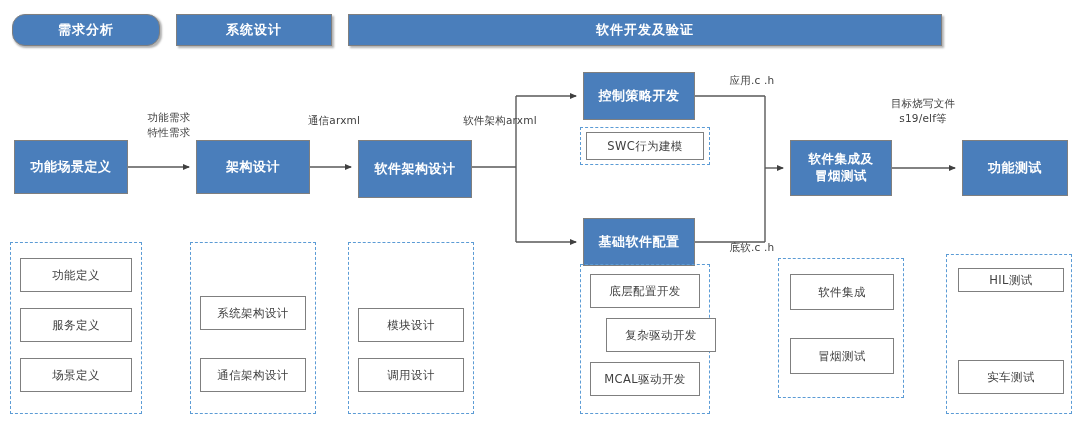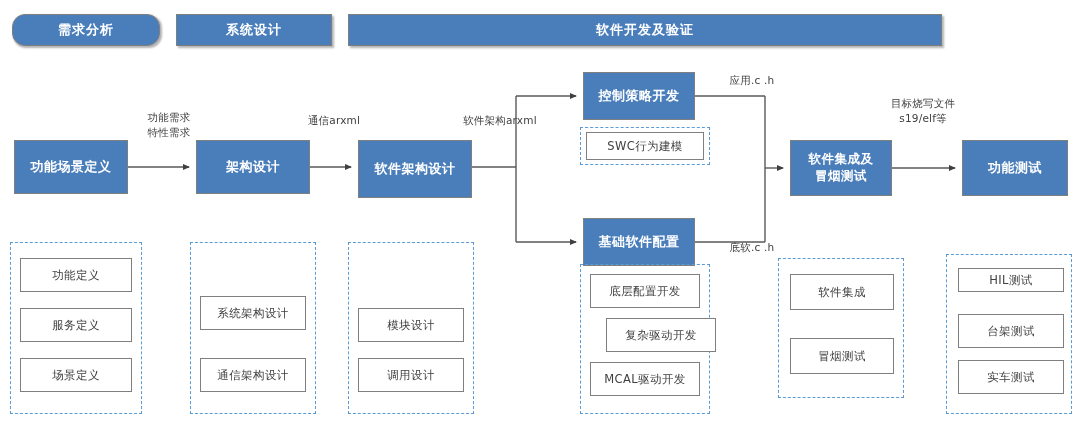--- a/index.html
+++ b/index.html
@@ -135,16 +135,15 @@
   <div class="item" style="left:590px;top:274px;width:110px;height:34px;">底层配置开发</div>
   <div class="item" style="left:590px;top:318px;width:110px;height:34px;margin-left:16px;">复杂驱动开发</div>
   <div class="item" style="left:590px;top:362px;width:110px;height:34px;">MCAL驱动开发</div>
 
   <div class="group" style="left:778px;top:258px;width:126px;height:140px;"></div>
   <div class="item" style="left:790px;top:274px;width:104px;height:36px;">软件集成</div>
   <div class="item" style="left:790px;top:338px;width:104px;height:36px;">冒烟测试</div>
 
   <div class="group" style="left:946px;top:254px;width:126px;height:160px;"></div>
   <div class="item" style="left:958px;top:268px;width:106px;height:24px;">HIL测试</div>
-  <div class="item" style="left:958px;top:314px;width:106px;height:34px;">台架测试</div>
   <div class="item" style="left:958px;top:360px;width:106px;height:34px;">实车测试</div>
 
 </div>
 
 </body></html>

